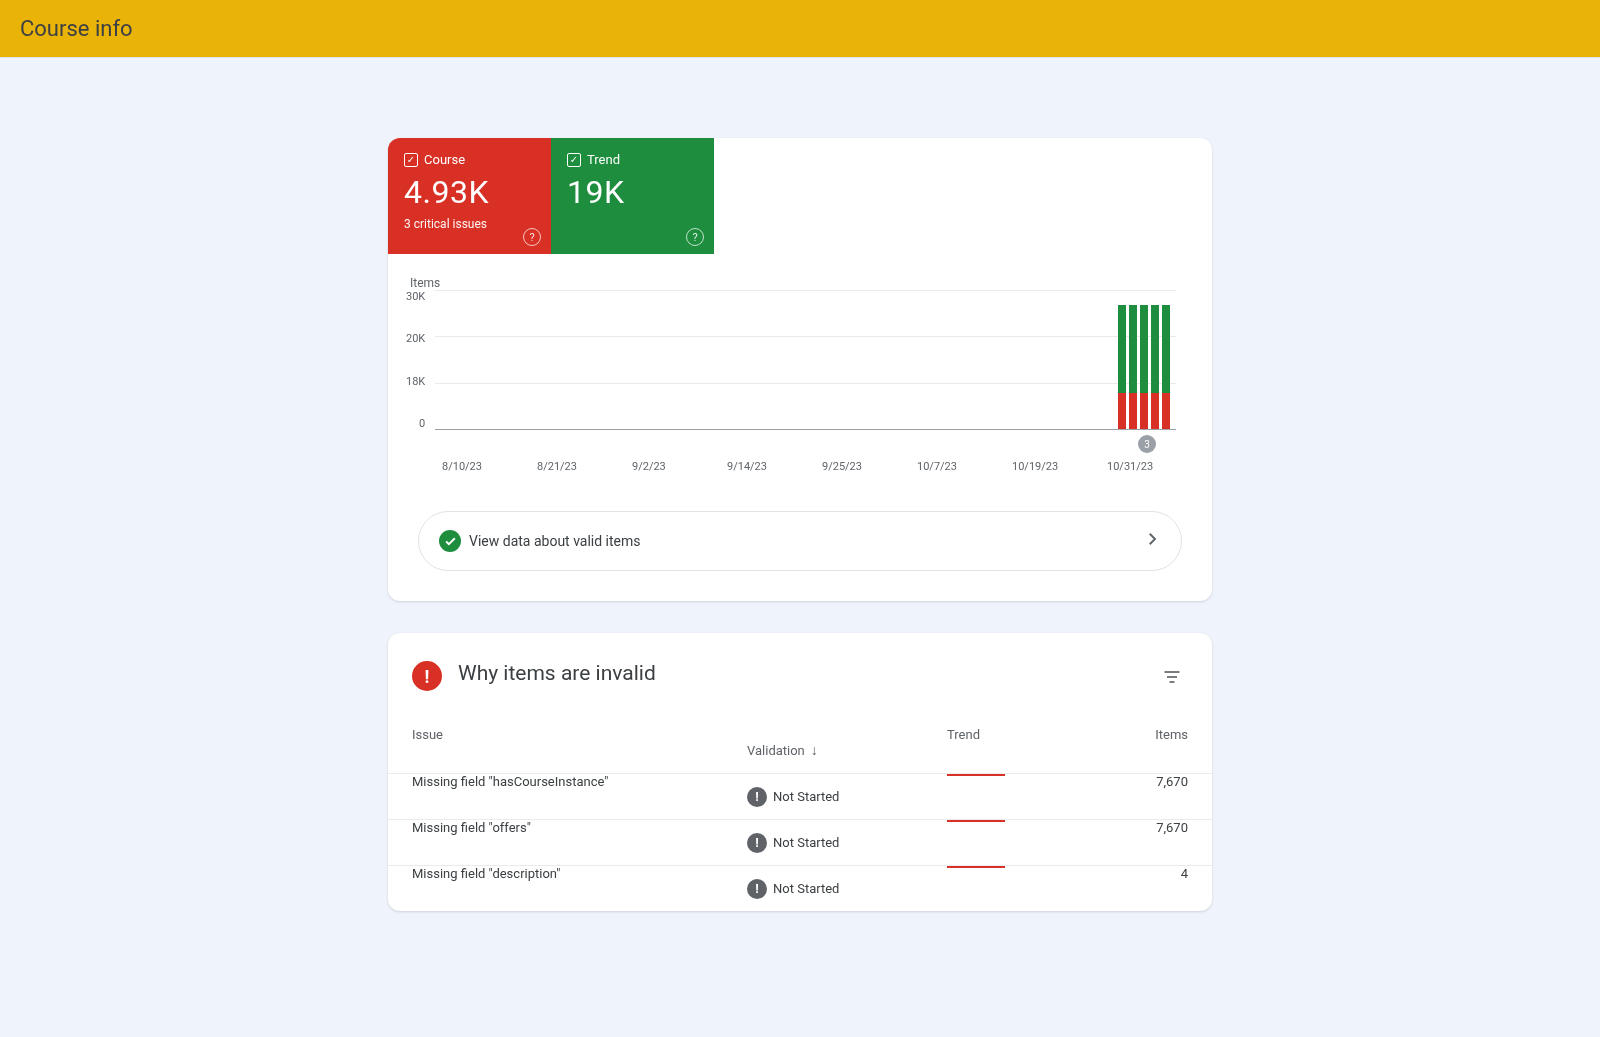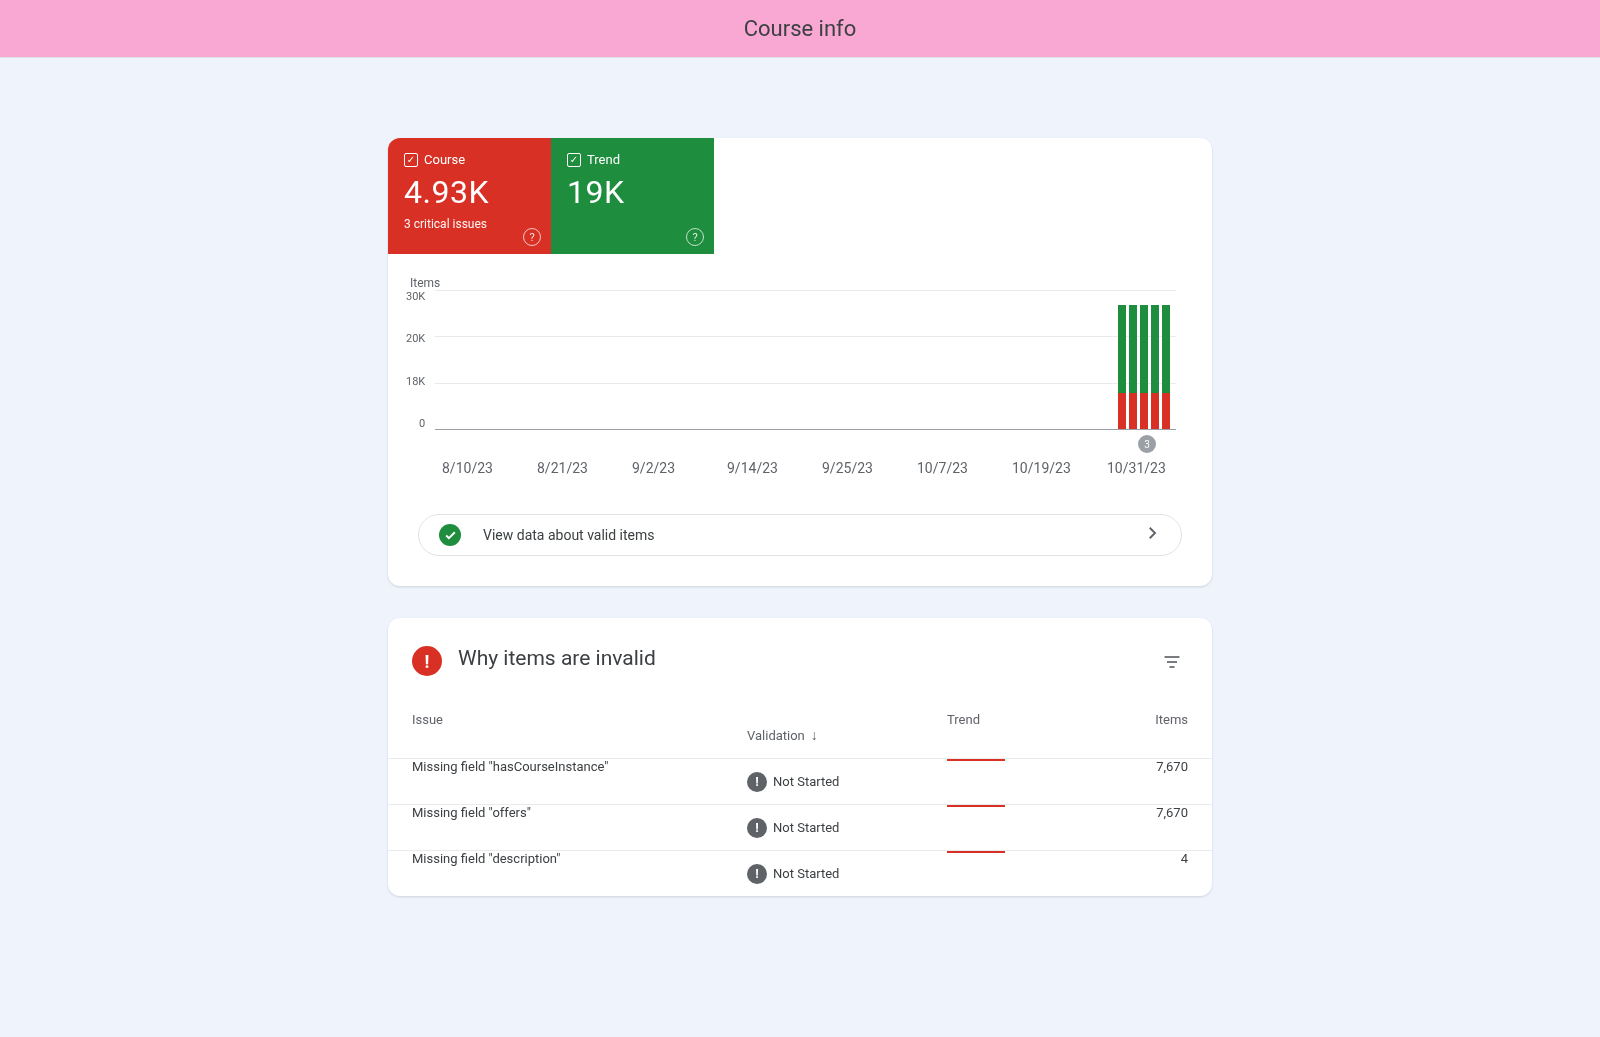--- a/index.html
+++ b/index.html
@@ -3,24 +3,23 @@
 <meta charset="utf-8">
 <style>
   * { box-sizing: border-box; margin: 0; padding: 0; }
   body {
     font-family: Roboto, 'Helvetica Neue', Arial, sans-serif;
     background: #eef3fc;
     color: #3c4043;
     width: 1600px;
   }
   .header-bar {
-    background: #f9a8d4;
+    background: #eab308;
     padding: 16px 20px 16px 20px;
     border-bottom: 1px solid #dfe3e8;
-    text-align: center;
   }
   .header-title { font-size: 22px; color: #3c4043; }
   .content { display:flex; flex-direction:column; align-items:center; padding: 80px 0 60px; gap:32px; }
   .card {
     width: 824px;
     background: #fff;
     border-radius: 12px;
     box-shadow: 0 1px 2px rgba(60,64,67,0.1), 0 1px 3px rgba(60,64,67,0.08);
   }
   
@@ -55,27 +54,27 @@
   }
   .grid-line { position:absolute; left:0; right:0; border-top:1px solid #e8eaed; }
   .bars { position:absolute; bottom:0; display:flex; gap:3px; }
   .bar-col { width:8px; display:flex; flex-direction:column-reverse; }
   .seg-invalid { background:#d93025; width:100%; }
   .seg-valid   { background:#1e8e3e; width:100%; }
   .event-badge {
     position:absolute; width:18px;height:18px;border-radius:50%;
     background:#9aa0a6;color:#fff;font-size:10px;display:flex;align-items:center;justify-content:center;
   }
-  .x-axis { display:flex; margin-left:36px; padding-top:30px; font-size:14px; color:#5f6368;gap:26px;}
+  .x-axis { display:flex; margin-left:36px; padding-top:30px; font-size:11px; color:#5f6368;gap:26px;}
   .x-tick { flex:1; }
   
   .valid-row {
     margin: 32px 30px 30px 30px;
     border:1px solid #e0e3e7; border-radius:30px;
-    height:42px; display:flex; align-items:center; padding:0 20px; gap:22px;
+    height:60px; display:flex; align-items:center; padding:0 20px; gap:8px;
     cursor:pointer;
   }
   .circle-check { width:22px;height:22px;border-radius:50%;background:#1e8e3e;display:flex;align-items:center;justify-content:center;}
   .circle-check svg{width:13px;height:13px;}
   .valid-row-text{ font-size:14px; color:#3c4043; flex:1;}
   .chev { color:#5f6368; }
   
   .issues-head { display:flex; align-items:flex-start; padding:28px 24px 14px; gap:16px;}
   .err-badge { width:30px;height:30px;border-radius:50%;background:#d93025;color:#fff;display:flex;align-items:center;justify-content:center;font-size:18px;font-weight:700;flex-shrink:0;}
   .issues-titles{ flex:1; }

